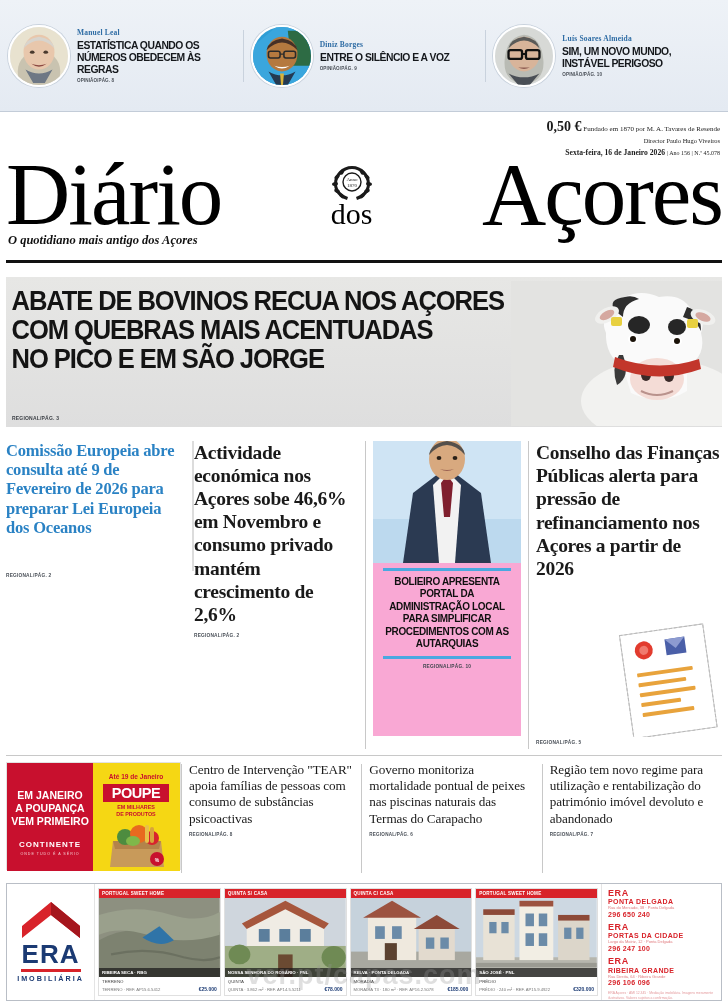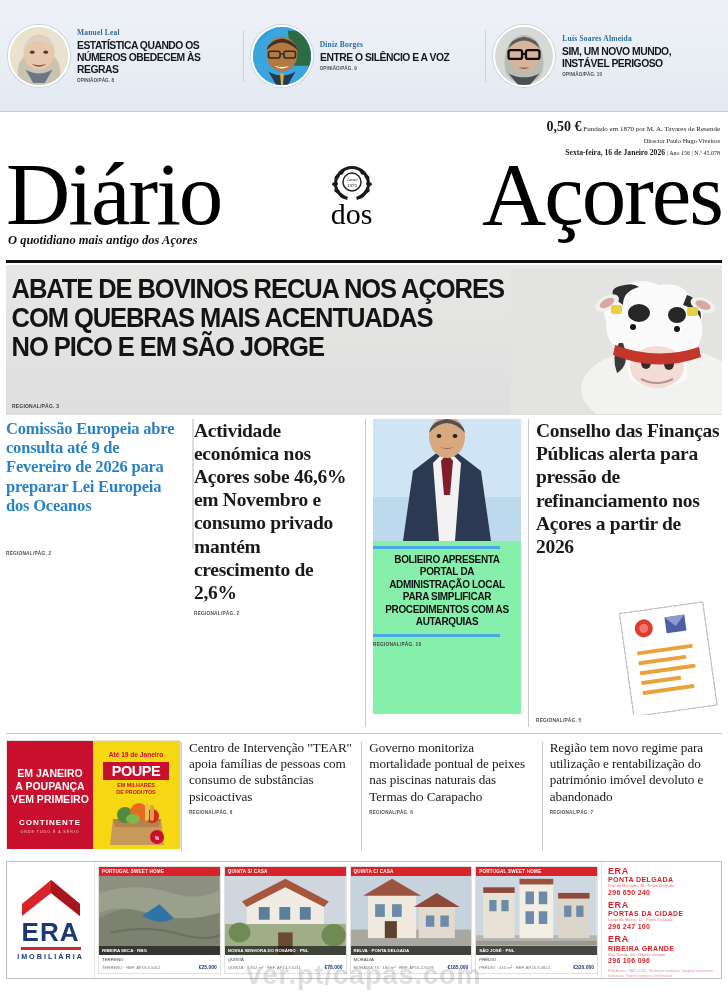--- a/index.html
+++ b/index.html
@@ -74,21 +74,21 @@
     line-height:.9; margin-top:-3px;
   }
   .mast-tag {
     font-family:"Liberation Serif", serif; font-style:italic; font-weight:bold;
     font-size:12.5px; color:#111; margin-top:2px; padding-left:2px;
   }
   .mast-rule { height:2.5px; background:#111; margin:4px 6px 0; }
 
   
   .lead {
-    position:relative; margin:2px 6px; height:150px; overflow:hidden;
+    position:relative; margin:14px 6px; height:150px; overflow:hidden;
     background:linear-gradient(180deg,#e7e7e5 0%,#dedede 100%);
   }
   .lead-head {
     position:relative; z-index:3; padding:9px 0 0 6px;
     font-family:"Liberation Sans", sans-serif; font-weight:bold;
     font-size:27.5px; line-height:1.07; color:#141414;
     letter-spacing:-1.2px; text-transform:uppercase;
     transform:scaleX(0.93); transform-origin:left top;
   }
   .lead-ref {
@@ -125,22 +125,22 @@
     font-family:"Liberation Serif", serif; font-weight:bold;
     font-size:19.5px; line-height:1.19; color:#1a1a1a; letter-spacing:-0.3px;
   }
   .eco-ref {
     font-family:"Liberation Sans", sans-serif; font-weight:bold;
     font-size:4.8px; color:#4a5058; margin-top:7px; letter-spacing:.2px;
   }
 
   
   .promo {
-    background:#86efac; height:295px; position:relative; overflow:hidden;
-    display:flex; flex-direction:column; align-items:flex-start;
+    background:#f9a8d4; height:295px; position:relative; overflow:hidden;
+    display:flex; flex-direction:column; align-items:center;
   }
   .promo-photo { width:100%; height:122px; position:relative; }
   .promo-photo svg { display:block; width:100%; height:100%; }
   .promo-bar-top { width:86%; height:3px; background:#4aa8e0; margin:5px 0 4px; }
   .promo-txt {
     font-family:"Liberation Sans", sans-serif; font-weight:bold;
     font-size:10.5px; line-height:1.2; color:#101010;
     text-transform:uppercase; text-align:center; padding:0 5px;
     letter-spacing:-0.35px; transform:scaleX(0.95);
   }

